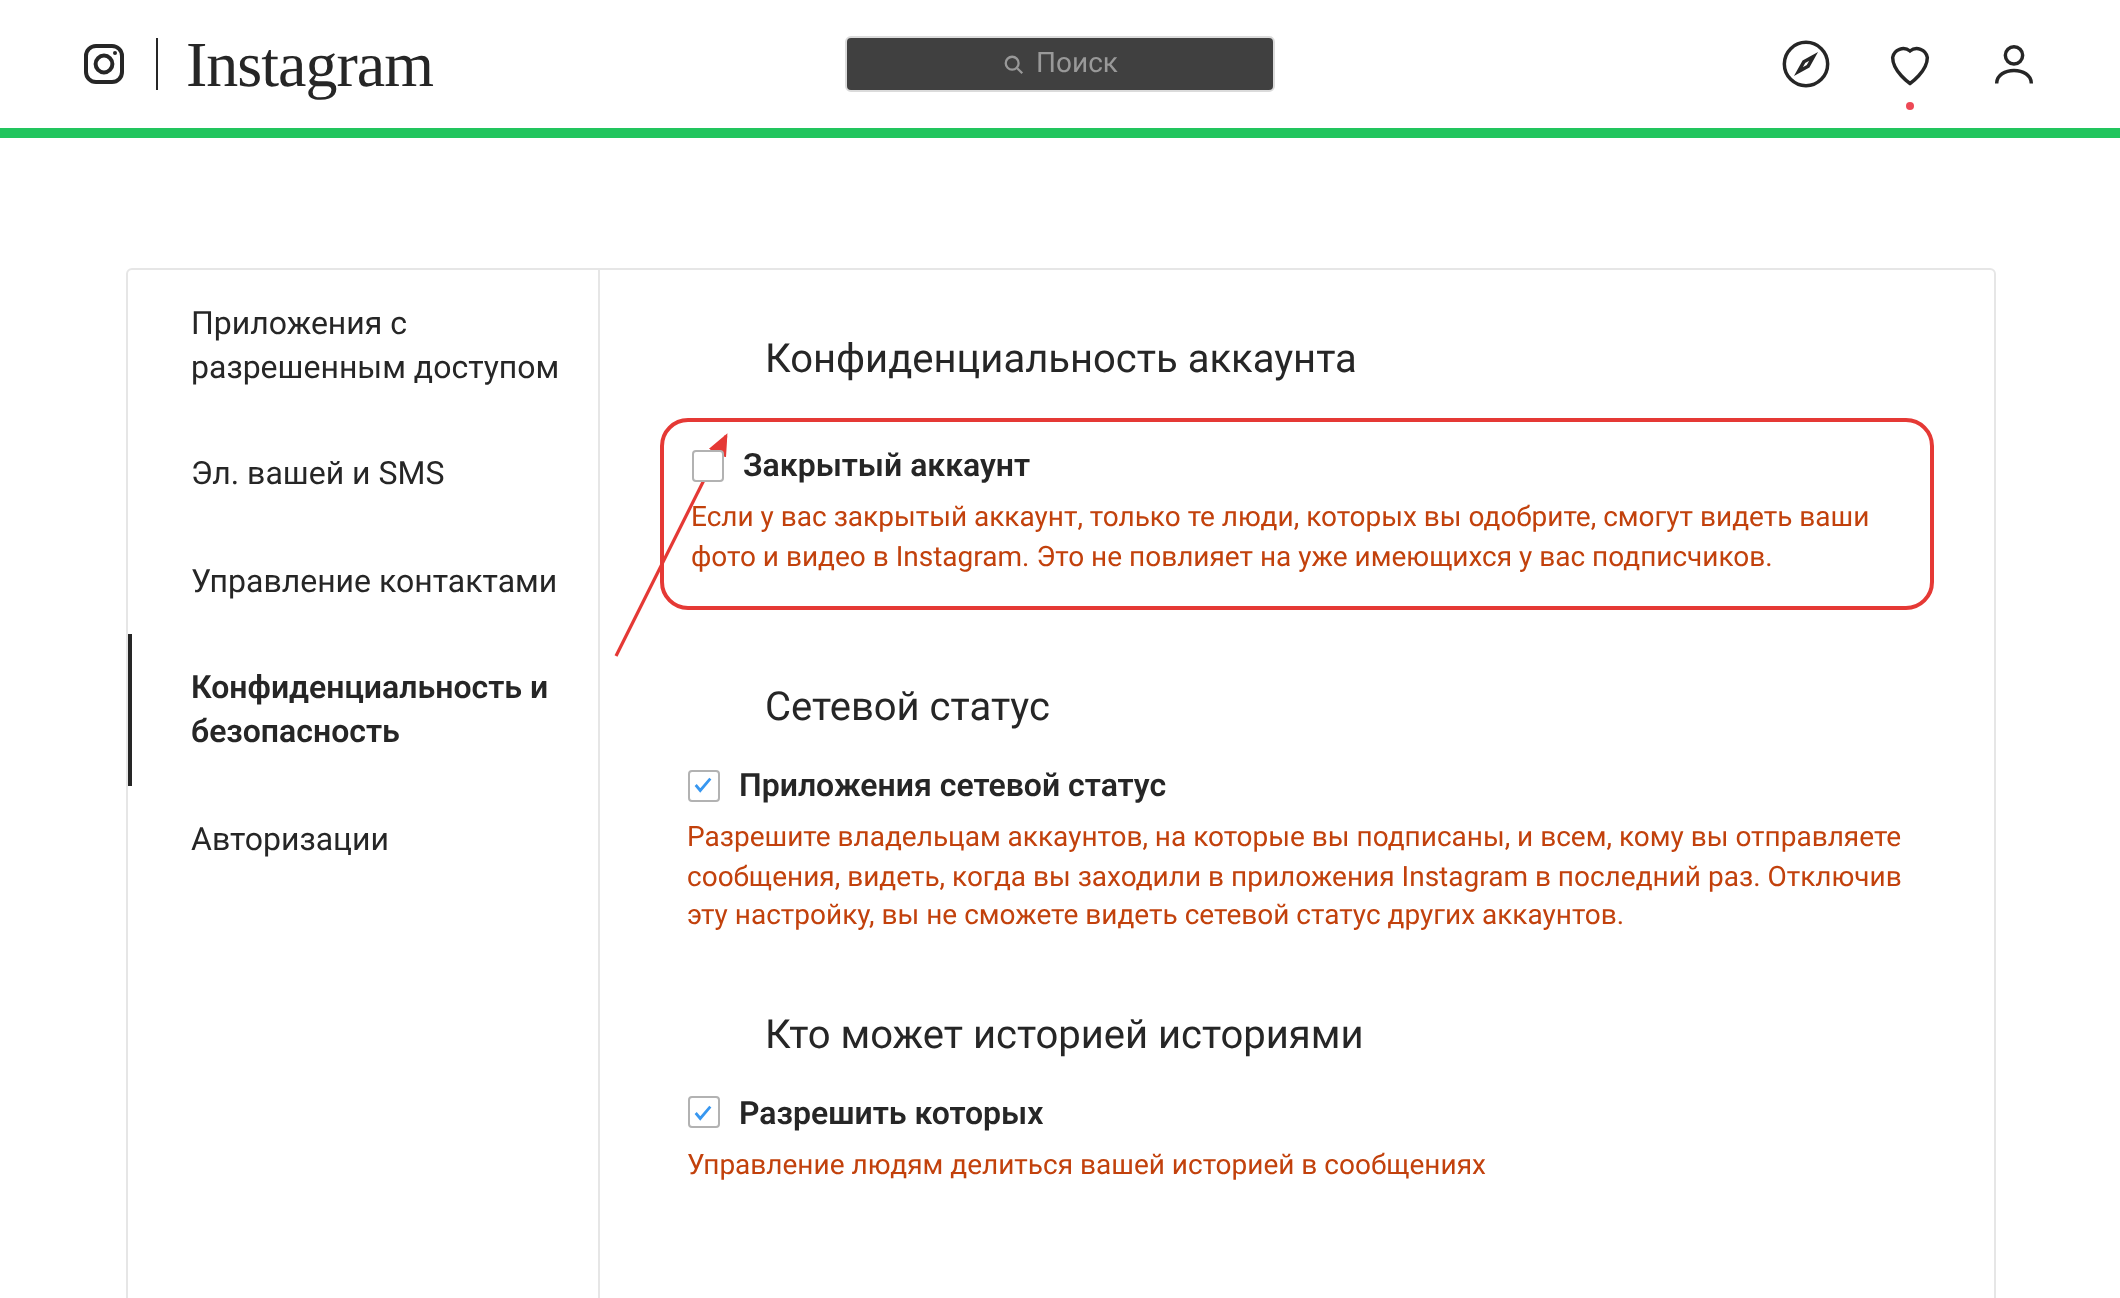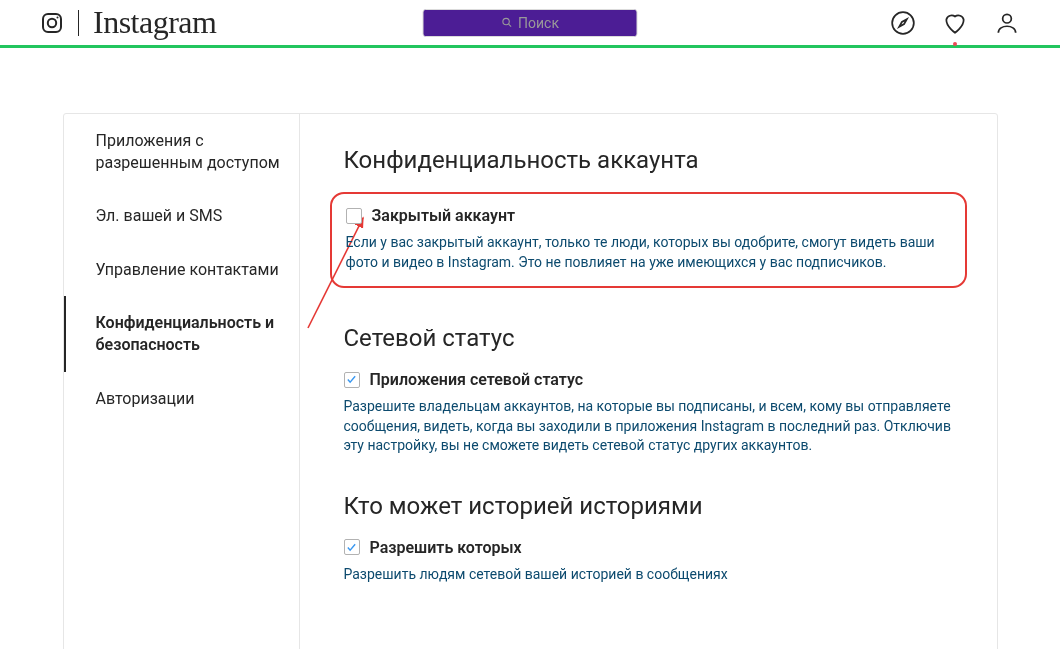--- a/index.html
+++ b/index.html
@@ -5,22 +5,22 @@
   * { box-sizing: border-box; margin: 0; padding: 0; }
   body {
     font-family: -apple-system, BlinkMacSystemFont, "Segoe UI", Roboto, Helvetica, Arial, sans-serif;
     background: #fff;
     color: #262626;
     width: 1060px;
     height: 649px;
     overflow: hidden;
   }
   .topbar {
-    height: 48px;
-    border-bottom: 3px solid #22c55e;
+    height: 69px;
+    border-bottom: 5px solid #22c55e;
     display: flex;
     align-items: center;
     padding: 0 40px;
     position: relative;
   }
   .logo-group {
     display: flex;
     align-items: center;
     gap: 14px;
   }
@@ -39,21 +39,21 @@
   .search-wrap {
     position: absolute;
     left: 50%;
     transform: translateX(-50%);
   }
   .search-box {
     width: 215px;
     height: 28px;
     border: 1px solid #dbdbdb;
     border-radius: 3px;
-    background: #4c1d95;
+    background: #404040;
     display: flex;
     align-items: center;
     justify-content: center;
     gap: 6px;
     font-size: 14px;
     color: #999;
     cursor: text;
   }
   .search-icon svg { display:block; }
   .right-icons {
@@ -98,23 +98,24 @@
   .side-item.active {
     border-left: 2px solid #262626;
     font-weight: 600;
   }
   .content {
     flex: 1;
     padding: 32px 44px 20px 44px;
     overflow: hidden;
   }
   .section-title {
-    font-size: 24px;
+    font-size: 20px;
     font-weight: 400;
     margin-bottom: 18px;
+    margin-left: 39px;
   }
   .setting {
     margin-bottom: 36px;
     position: relative;
   }
   .highlight-box {
     border: 2px solid #e53935;
     border-radius: 14px;
     padding: 12px 14px 14px 14px;
     margin-left: -14px;
@@ -140,21 +141,21 @@
   }
   .cb svg { display:none; }
   .cb.checked svg { display:block; }
   .check-label {
     font-size: 16px;
     font-weight: 600;
   }
   .setting-desc {
     font-size: 14px;
     line-height: 1.4;
-    color: #0c4a6e;
+    color: #c2410c;
   }
   .arrow {
     position: absolute;
     left: 298px;
     top: 213px;
     pointer-events: none;
   }
 </style>
 </head>
 <body>
@@ -255,17 +256,17 @@
     <div class="setting">
       <h2 class="section-title">Кто может историей историями</h2>
       <div class="check-row">
         <span class="cb checked">
           <svg width="11" height="11" viewBox="0 0 24 24" fill="none" stroke="#3897f0" stroke-width="3">
               <polyline points="4,12 9,18 20,5"></polyline>
             </svg>
         </span>
         <span class="check-label">Разрешить которых</span>
       </div>
-      <p class="setting-desc">Разрешить людям сетевой вашей историей в сообщениях</p>
+      <p class="setting-desc">Управление людям делиться вашей историей в сообщениях</p>
     </div>
 
   </div>
 </div>
 
 </body></html>

